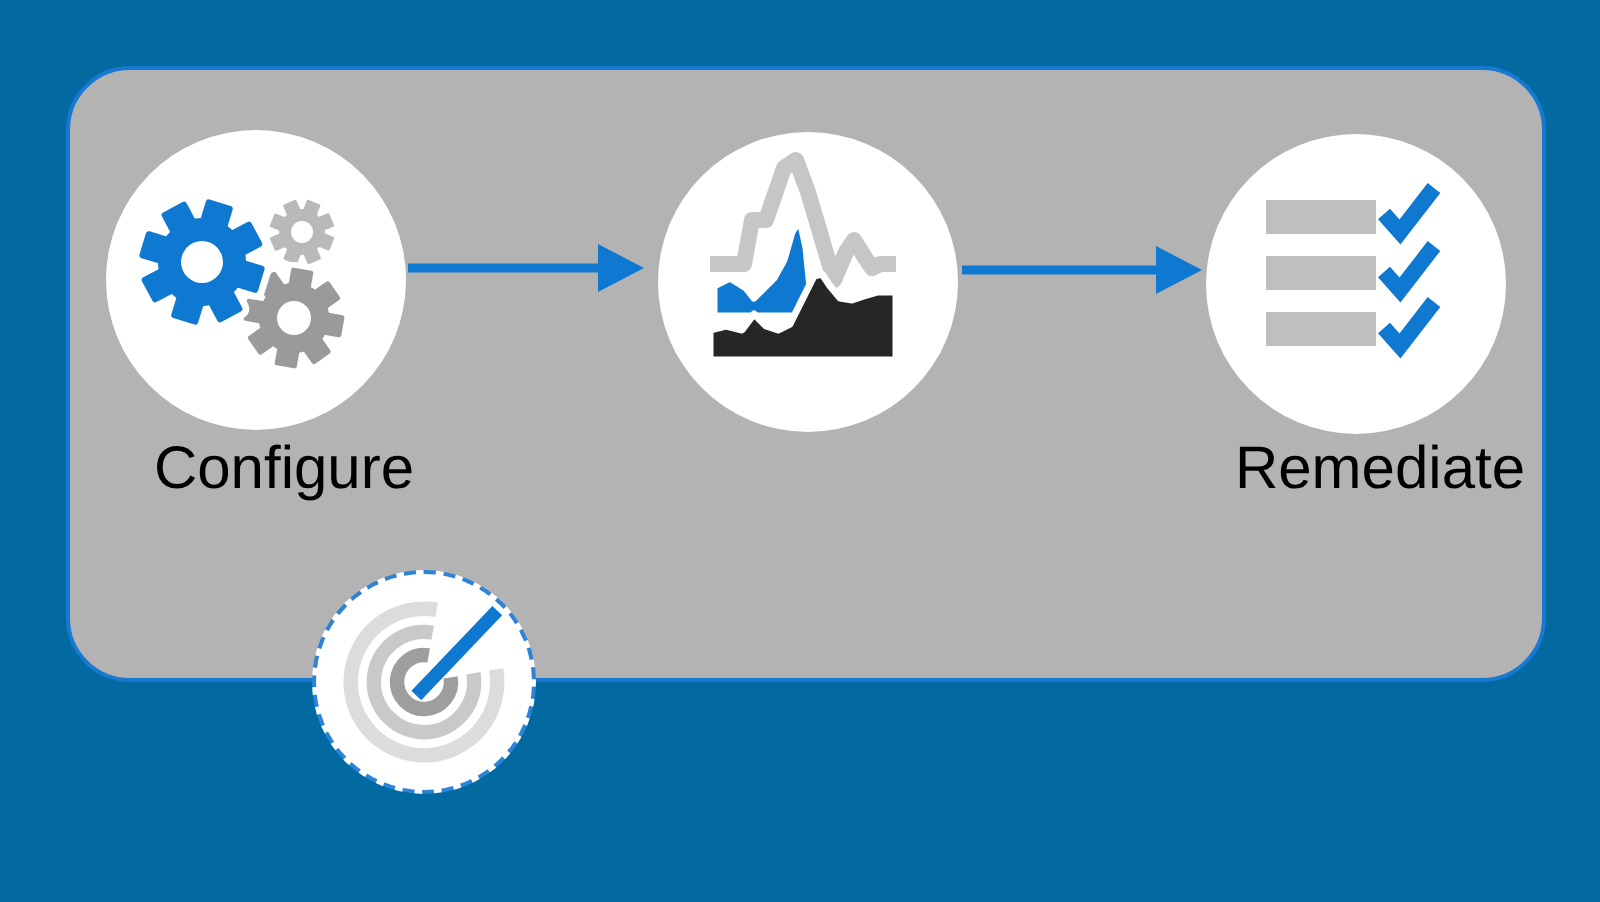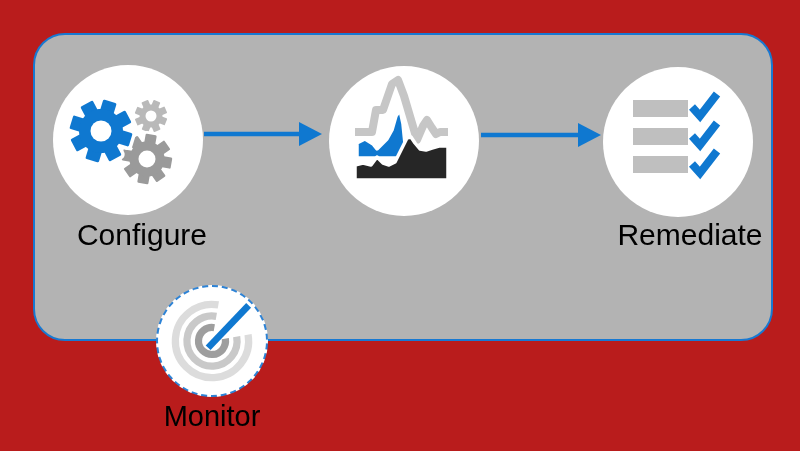--- a/index.html
+++ b/index.html
@@ -1,17 +1,17 @@
 <!DOCTYPE html>
 <html><head>
 <meta charset="utf-8">
 <style>
   html,body{margin:0;padding:0;}
   .canvas{
-    position:relative;width:800px;height:451px;background:#b91c1c;
+    position:relative;width:800px;height:451px;background:#0369a1;
     font-family:"Liberation Sans",sans-serif;overflow:hidden;
   }
   .panel{
     position:absolute;left:33px;top:33px;width:740px;height:308px;
     box-sizing:border-box;background:#b3b3b3;
     border:2px solid #1779d2;border-radius:32px;
   }
   .arrow-layer{position:absolute;left:0;top:0;width:800px;height:451px;pointer-events:none;}
   .circle{
     position:absolute;background:#ffffff;border-radius:50%;
@@ -111,15 +111,14 @@
     <svg viewBox="0 0 112 112">
       <path d="M93.4,49.4 A38,38 0 1 1 62.6,18.6" fill="none" stroke="#dcdcdc" stroke-width="7.5"></path>
       <path d="M81.6,51.5 A26,26 0 1 1 60.5,30.4" fill="none" stroke="#c9c9c9" stroke-width="7.5"></path>
       <path d="M69.8,53.6 A14,14 0 1 1 58.4,42.2" fill="none" stroke="#9e9e9e" stroke-width="7.5"></path>
       <line x1="52" y1="63" x2="94" y2="19" stroke="#0f78d0" stroke-width="7"></line>
     </svg>
   </div>
 
   <div class="label lbl-configure">Configure</div>
   <div class="label lbl-remediate">Remediate</div>
-  <div class="label lbl-monitor">Monitor</div>
 
 </div>
 
 </body></html>

